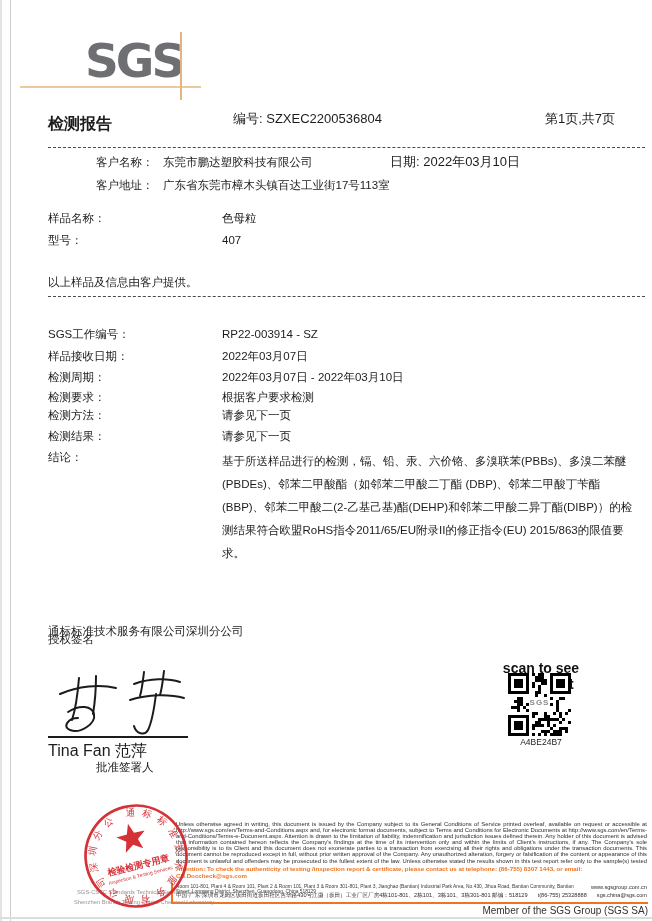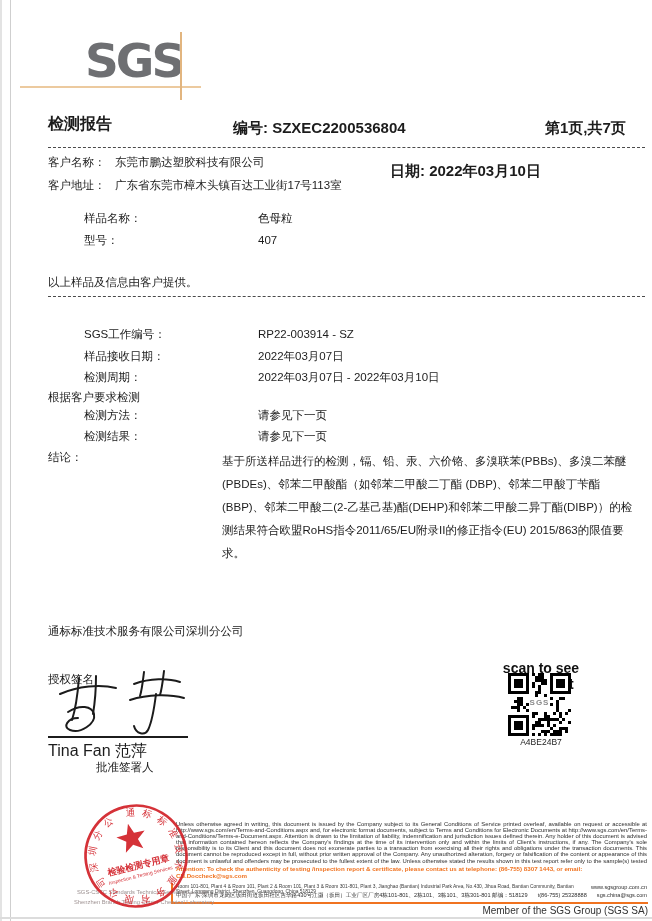--- a/index.html
+++ b/index.html
@@ -16,42 +16,42 @@
   .bottom-edge { left:0; top:917px; width:652px; height:2px; background:#dcdcdc; }
 
   
   .logo-text { left:85px; top:33px; font-size:47px; font-weight:bold;
     color:#6e6f72; letter-spacing:-3px; font-family:"DejaVu Sans","Liberation Sans",sans-serif; }
   .logo-hline { left:20px; top:86px; width:181px; height:2px; background:#ecca9f; }
   .logo-vline { left:180px; top:32px; width:2px; height:68px; background:#e2b57f; }
 
   
   .report-title { left:48px; top:114px; font-size:16px; font-weight:bold; }
-  .hdr-meta { top:119px; font-size:15px;font-weight:bold; }
+  .hdr-meta { top:110px; font-size:13px; }
   .hdr-no   { left:233px; }
   .hdr-date { left:390px;margin-top:43px; }
   .hdr-page { left:545px; }
 
   .dash { border-top:1px dashed #4a4a4a; height:0; }
   .dash1 { left:48px; top:147px; width:597px; }
   .dash2 { left:48px; top:296px; width:597px; }
 
   .row { left:48px; display:flex; font-size:11.5px; line-height:15px; }
   .row .lbl { flex:0 0 auto; }
-  .lblw1 .lbl { width:67px; }
-  .lblw2 .lbl { width:174px;margin-left:36px; }
+  .lblw1 .lbl { width:67px;margin-left:48px; }
+  .lblw2 .lbl { width:174px; }
   .note { left:48px; font-size:11.5px; }
 
   .conclusion-row { left:48px; display:flex; font-size:11.5px; }
   .conclusion-row .lbl { width:174px; flex:0 0 auto; }
   .conclusion-row .val { width:416px; line-height:23px; }
 
   
   .sig-company { left:48px; top:624px; font-size:11.5px; }
-  .sig-auth    { left:48px; top:672px; font-size:11.5px; }
+  .sig-auth    { left:48px; top:632px; font-size:11.5px; }
   .sig-svg     { left:52px; top:668px; }
   .sig-line    { left:48px; top:736px; width:140px; height:1.5px; background:#1c1c1c; }
   .sig-name    { left:48px; top:741px; font-size:16px; }
   .sig-role    { left:48px; top:760px; font-size:11.5px;margin-left:48px; }
 
   
   .qr-caption { left:496px; top:660px; width:90px; text-align:center; font-size:14px; color:#111;font-weight:bold; }
   .qr-box { left:508px; top:673px; width:63px; height:63px; }
   .qr-center-label { left:508px; top:698px; width:63px; text-align:center;
      font-size:8px; font-weight:bold; color:#8a8a8a; background:transparent; letter-spacing:1px; }
@@ -126,20 +126,21 @@
   </div>
   <div class="abs row lblw2" style="top:349px">
     <span class="lbl">样品接收日期：</span>
     <span class="val">2022年03月07日</span>
   </div>
   <div class="abs row lblw2" style="top:370px">
     <span class="lbl">检测周期：</span>
     <span class="val">2022年03月07日 - 2022年03月10日</span>
   </div>
   <div class="abs row lblw2" style="top:390px">
+    <span class="lbl">检测要求：</span>
     <span class="val">根据客户要求检测</span>
   </div>
   <div class="abs row lblw2" style="top:408px">
     <span class="lbl">检测方法：</span>
     <span class="val">请参见下一页</span>
   </div>
   <div class="abs row lblw2" style="top:429px">
     <span class="lbl">检测结果：</span>
     <span class="val">请参见下一页</span>
   </div>

